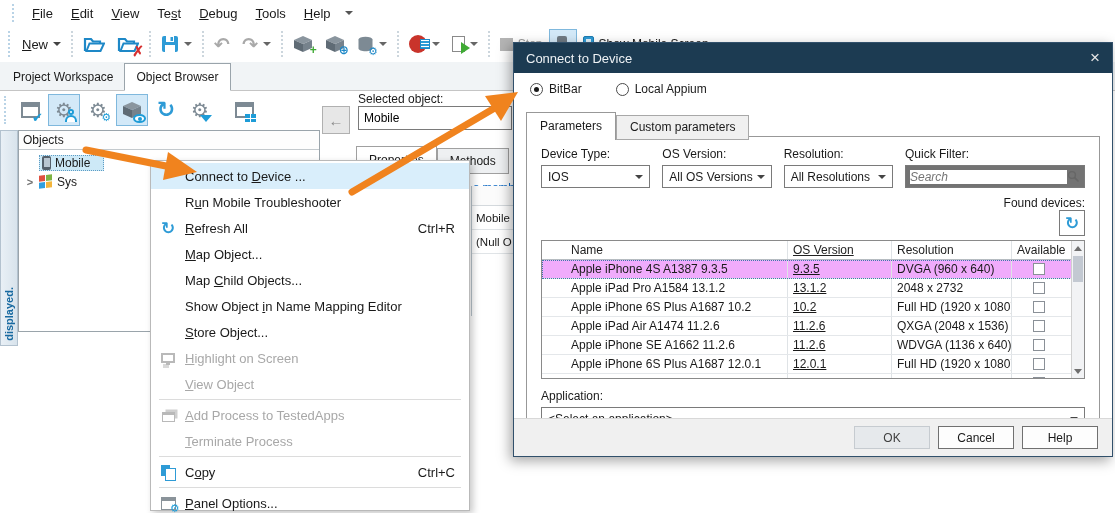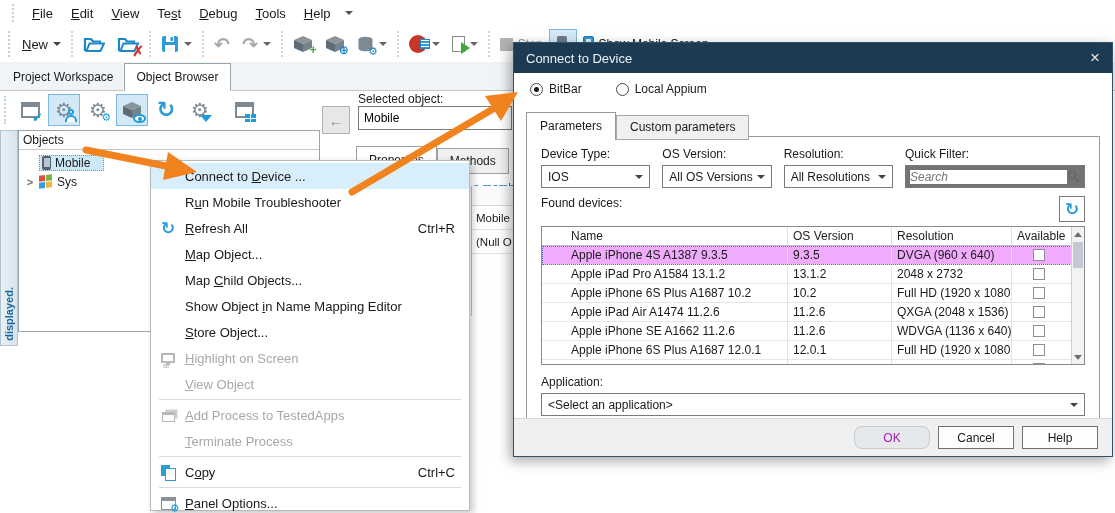--- a/index.html
+++ b/index.html
@@ -125,41 +125,41 @@
   .dtab { padding:6px 13px 7px; font-size:12px; background:#fff; border:1px solid #989898; border-bottom:none; }
   .dtab.alt { background:#f0f0f0; border:1px solid #a8a8a8; margin-top:3px; padding:4px 13px; }
   .dlg-box { position:absolute; left:12px; right:12px; top:93px; height:284px; border:1px solid #989898; background:#fff; padding:10px 14px 0; }
   .filters { display:flex; gap:12px; }
   .fcol { flex:1; }
   .flabel { font-size:12px; margin-bottom:4px; }
   .combo { height:23px; border:1px solid #7a7a7a; background:#fff; display:flex; align-items:center; padding:0 6px; font-size:12px; position:relative; }
   .combo .caret { position:absolute; right:6px; }
   .searchbox { height:23px; border:1px solid #7a7a7a; background:#737373; display:flex; align-items:center; padding:0 4px; }
   .searchbox input { flex:1; min-width:0; border:none; outline:none; font:italic 12px "Liberation Sans",sans-serif; color:#555; }
-  .found-row { display:flex; justify-content:space-between; margin-top:8px; }
+  .found-row { display:flex; justify-content:space-between; align-items:flex-end; margin-top:8px;flex-direction:column; }
   .refbtn { width:26px; height:26px; border:1px solid #7a7a7a; background:#fff; display:flex; align-items:center; justify-content:center; }
   .refbtn span { font-size:17px; font-weight:bold; color:#2e9bd6; line-height:1; }
   .dtable { margin-top:4px; border:1px solid #8a8a8a; height:139px; position:relative; overflow:hidden; background:#fff; }
   .drow { display:flex; height:19px; border-bottom:1px solid #e4e7ea; align-items:center; font-size:12px; }
   .drow.head { border-bottom:1px solid #b6bcc1; color:#222; }
   .dc { padding:0 5px; white-space:nowrap; overflow:hidden; border-right:1px solid #dfe3e6; height:100%; display:flex; align-items:center; }
-  .dc.c1 { width:222px;margin-left:24px; } .dc.c2 { width:104px; } .dc.c3 { width:120px; } .dc.c4 { width:66px; border-right:none; }
+  .dc.c1 { width:222px;margin-left:24px; } .dc.c2 { width:104px;text-decoration:underline; } .dc.c3 { width:120px; } .dc.c4 { width:66px; border-right:none; }
   .drow.selrow { background:#f0abfc; outline:1px dotted #3c7ca8; outline-offset:-1px; }
   .cbx { width:12px; height:12px; border:1px solid #8a9097; background:#fff; margin-left:16px; }
   .vscroll { position:absolute; right:0; top:0; bottom:0; width:13px; background:#f2f3f5; border-left:1px solid #d0d0d0; }
   .vs-up, .vs-dn { position:absolute; left:0; right:0; height:14px; display:flex; align-items:center; justify-content:center; }
   .vs-up { top:0; } .vs-dn { bottom:0; }
   .tri-up { width:0; height:0; border-left:4px solid transparent; border-right:4px solid transparent; border-bottom:5px solid #6f6f6f; }
   .tri-dn { width:0; height:0; border-left:4px solid transparent; border-right:4px solid transparent; border-top:5px solid #6f6f6f; }
   .vs-thumb { position:absolute; left:1px; right:1px; top:15px; height:26px; background:#c3c9d2; }
   .applabel { font-size:12px; margin-top:10px; }
   .appcombo { margin-top:4px; }
   .dlg-footer { position:absolute; left:0; right:0; bottom:0; height:38px; background:#f0f0f0; border-top:1px solid #d8d8d8; display:flex; align-items:center; justify-content:flex-end; gap:8px; padding-right:14px; }
   .btn { width:76px; height:23px; border:1px solid #707070; background:#fdfdfd; font:12px "Liberation Sans",sans-serif; display:flex; align-items:center; justify-content:center; }
-  .btn.dis { background:#e6e9ec; border-color:#c6cbd0; color:#a21caf;border-radius:8px; }
+  .btn.dis { background:#e6e9ec; border-color:#c6cbd0; color:#404040; }
 
   
   .arrows { position:absolute; left:0; top:0; width:1115px; height:513px; z-index:70; pointer-events:none; }
 
   
   .svgic { display:block; }
 </style>
 </head>
 <body>
 

